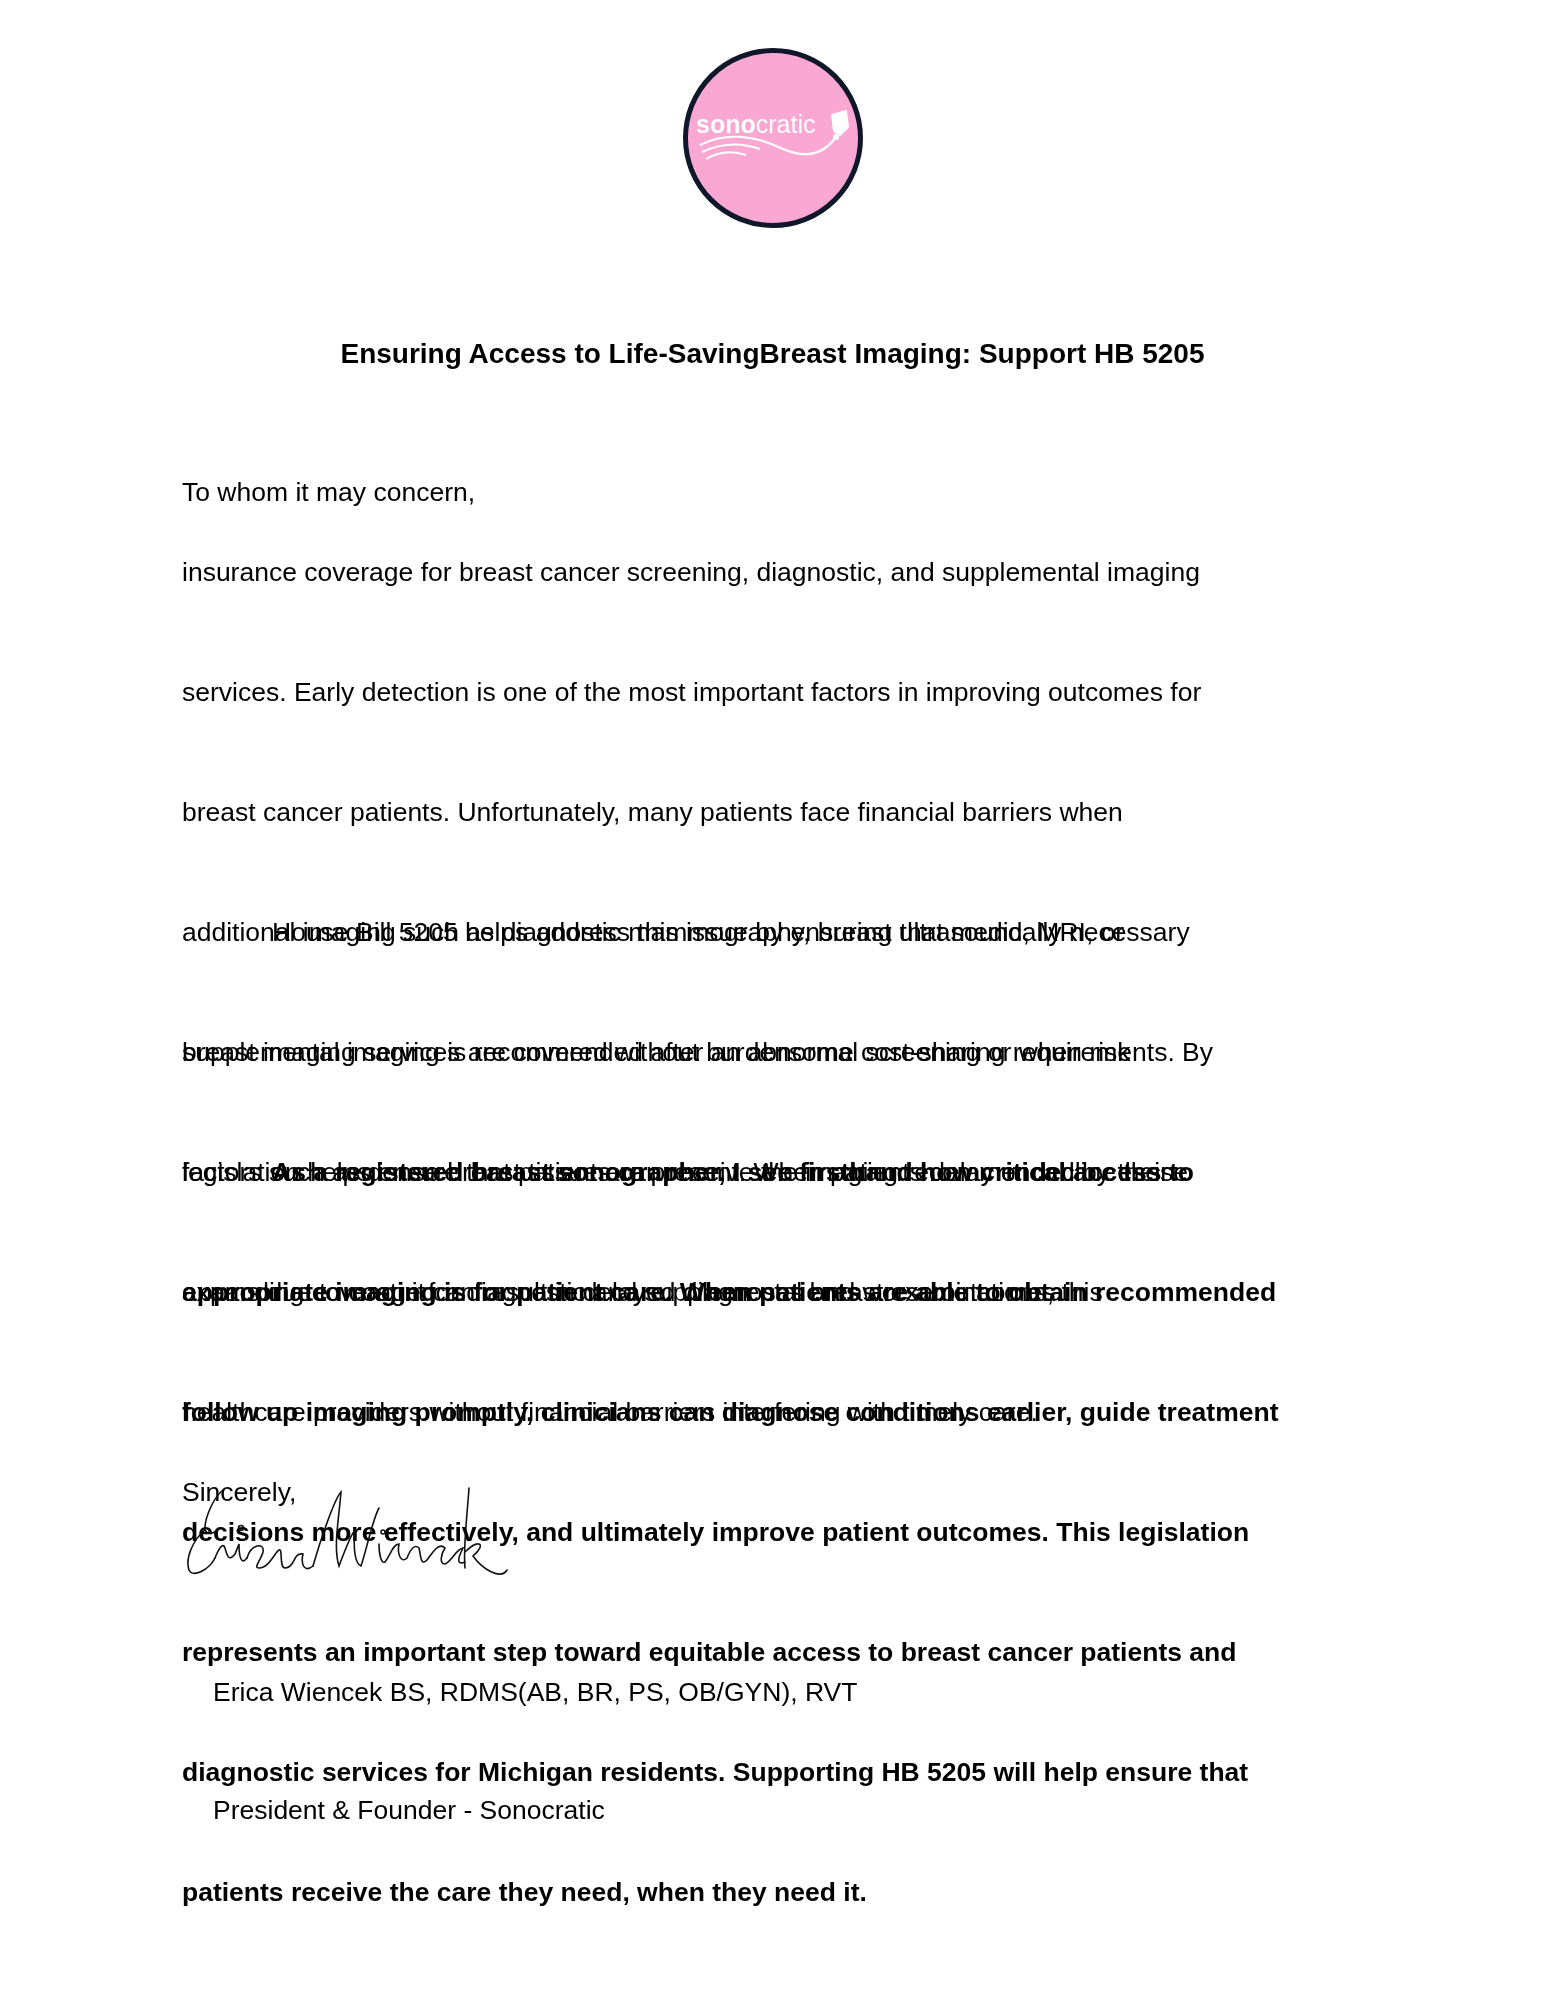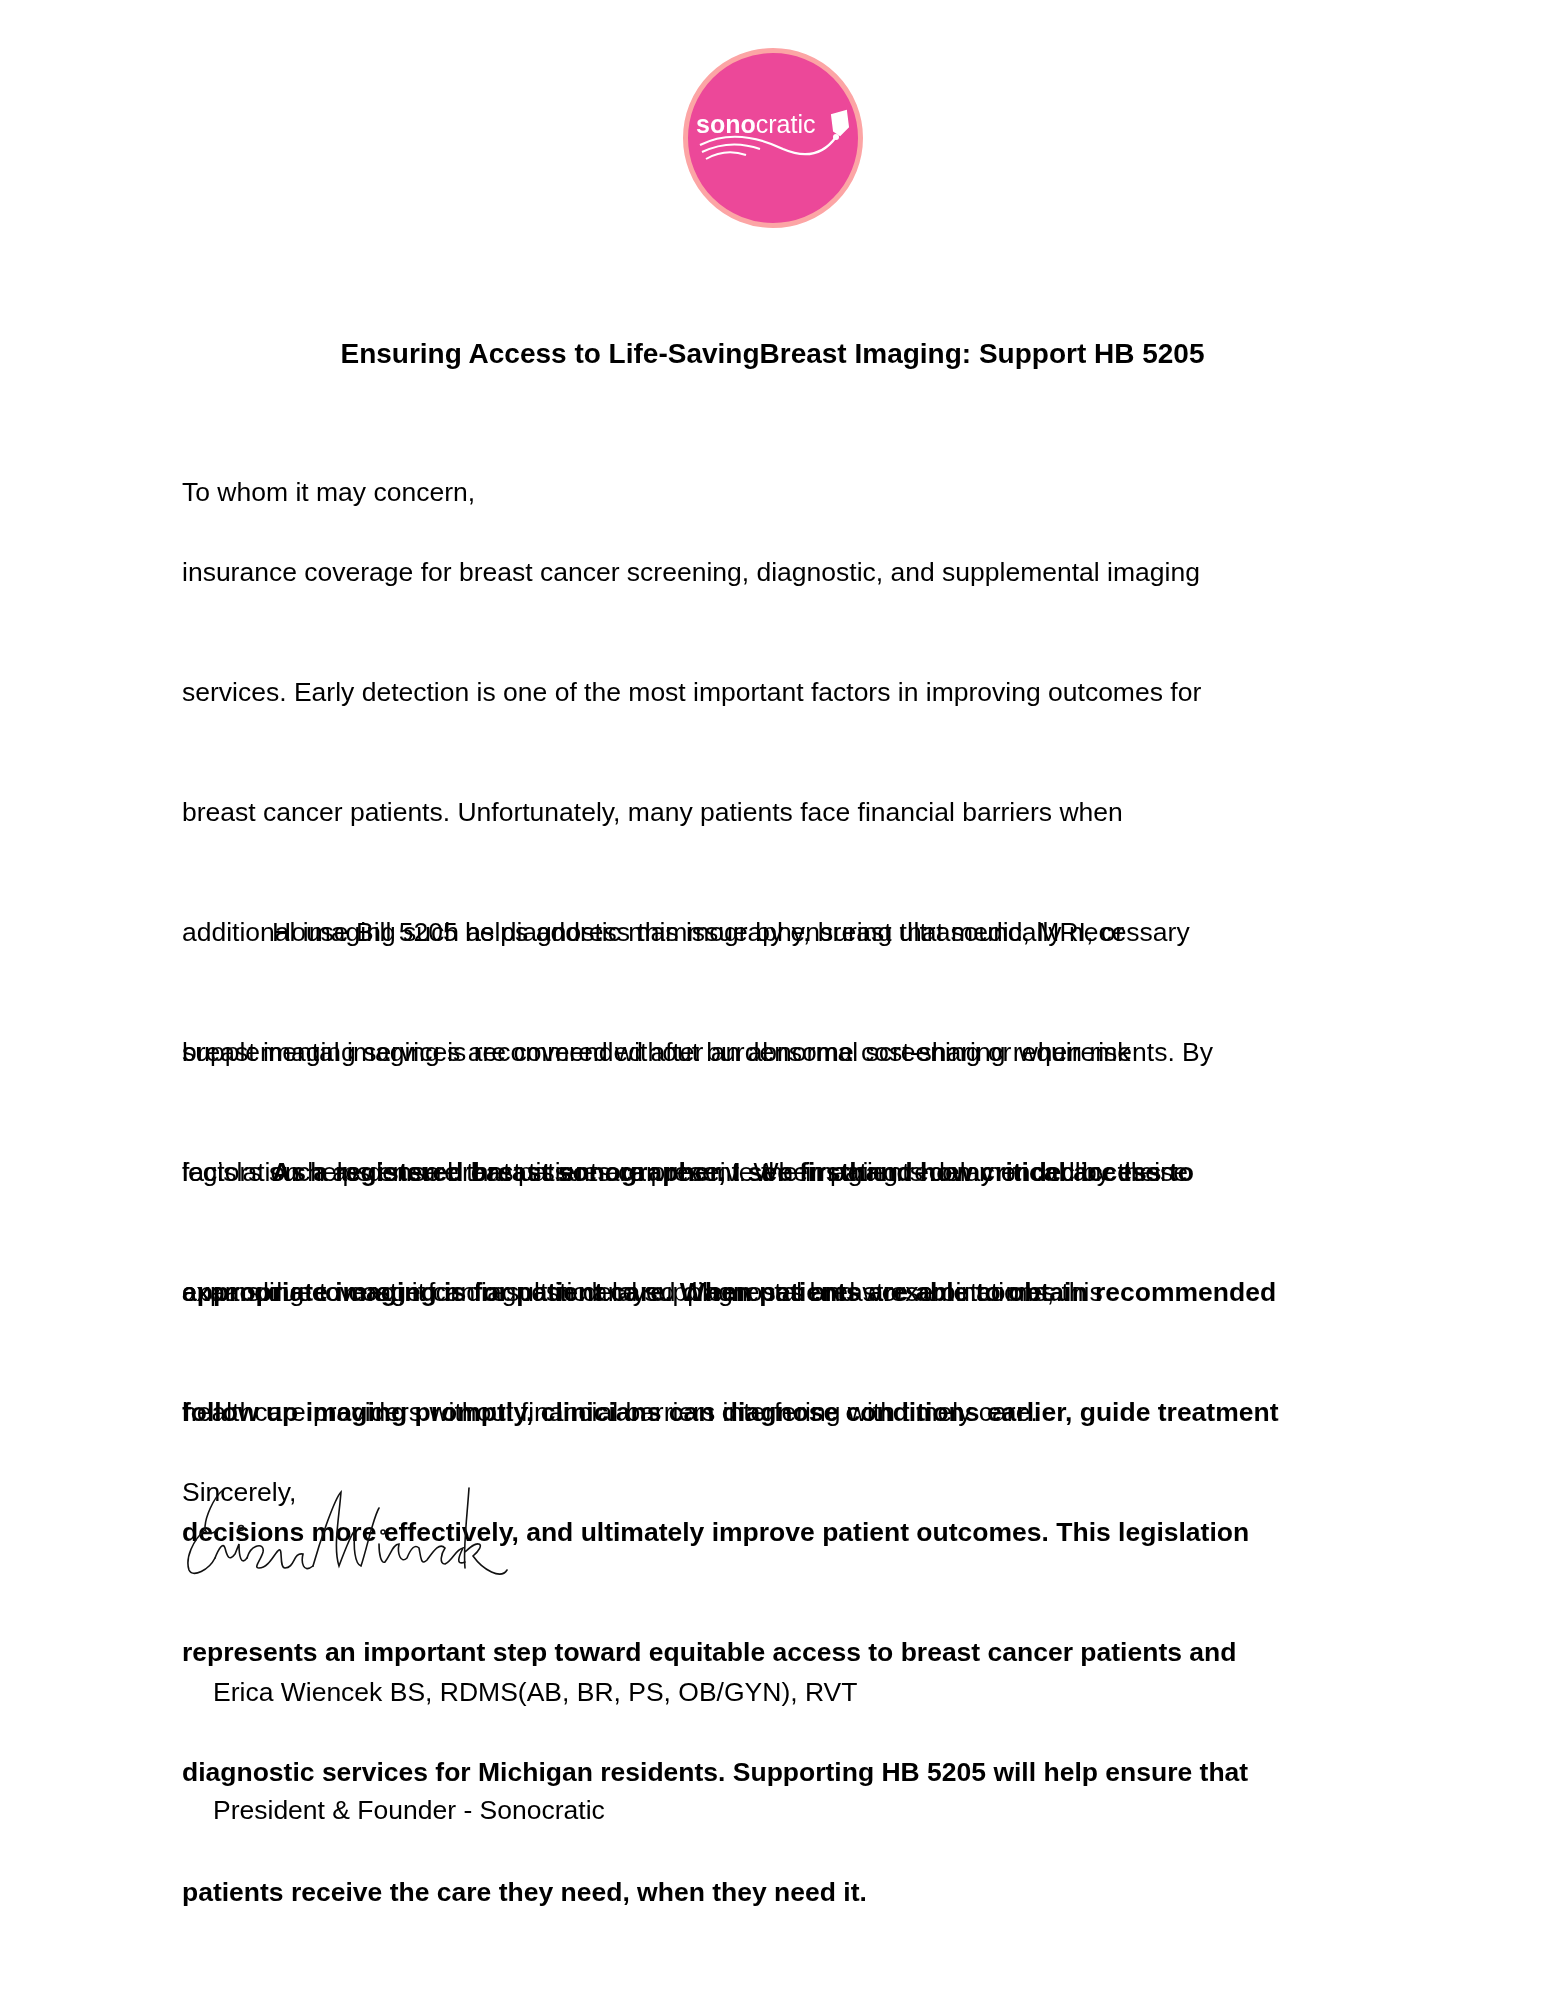--- a/index.html
+++ b/index.html
@@ -2,21 +2,21 @@
 <html><head>
   <meta charset="utf-8">
   <style>
     html, body { margin: 0; padding: 0; background: #ffffff; }
     body {
       width: 1545px; height: 1999px; position: relative; overflow: hidden;
       font-family: "Liberation Sans", sans-serif; color: #000000;
     }
     .logo {
       position: absolute; left: 683px; top: 48px; width: 180px; height: 180px;
-      border-radius: 50%; background: #ec4899; border: 5px solid #fca5a5;
+      border-radius: 50%; background: #f9a8d4; border: 5px solid #0f172a;
       box-sizing: border-box;
     }
     .logo svg { position: absolute; left: 0; top: 0; }
     .title {
       position: absolute; left: 0; width: 1545px; top: 336px;
       text-align: center; font-weight: bold; font-size: 28px; line-height: 36px;
     }
     .body-text {
       position: absolute; left: 182px; width: 1200px;
       font-size: 26.5px; line-height: 40px; white-space: pre;

